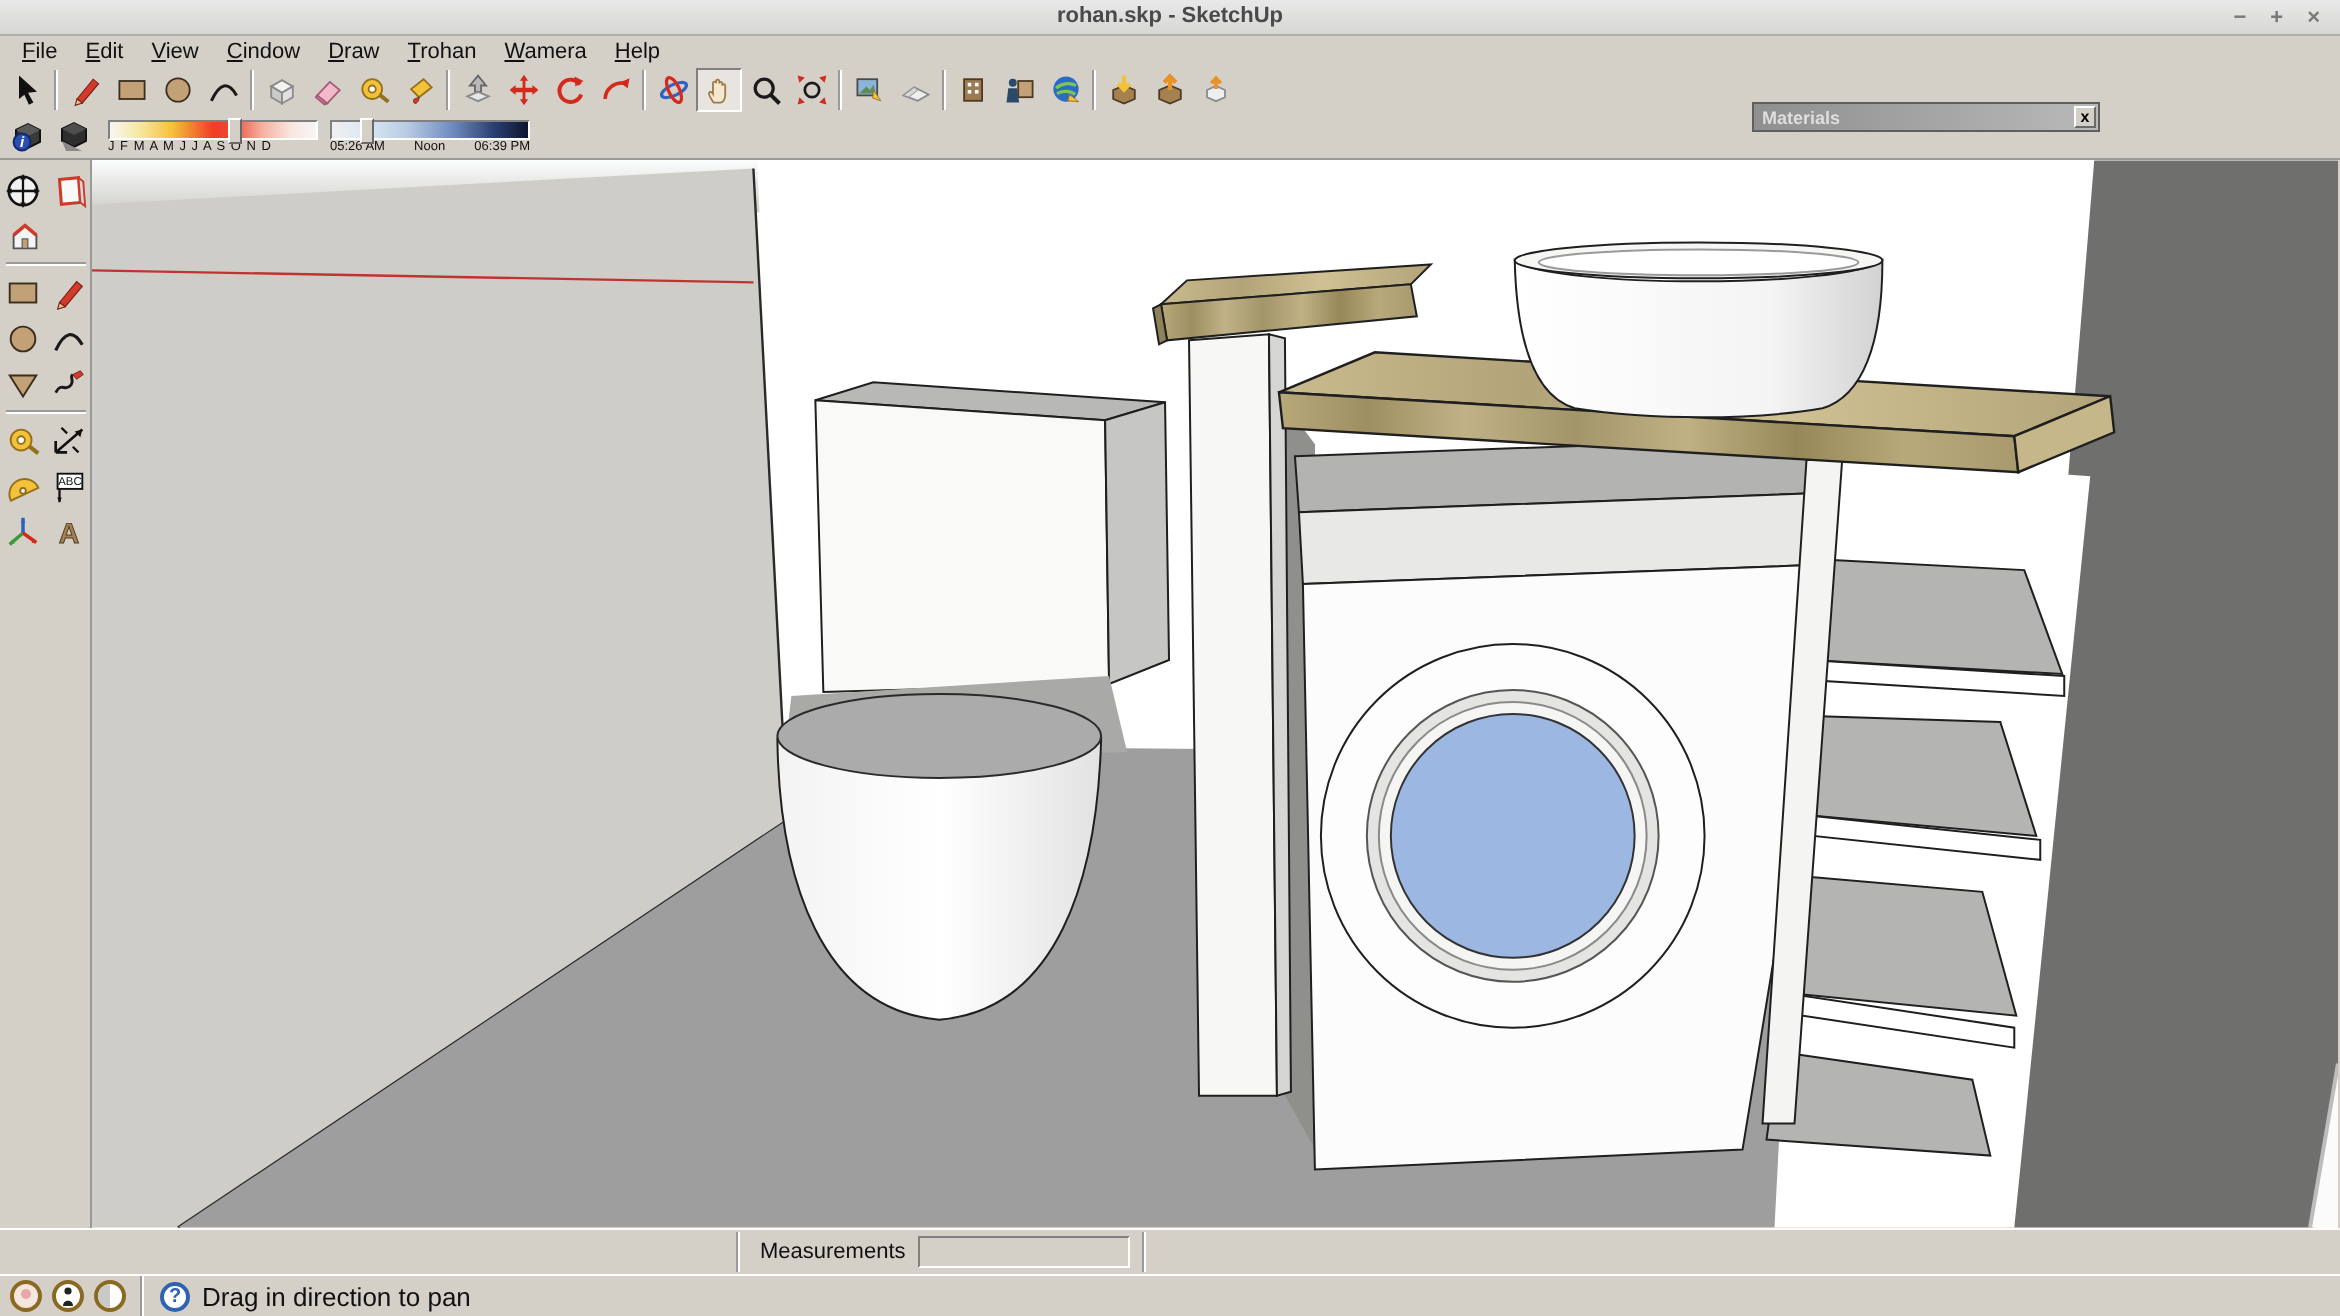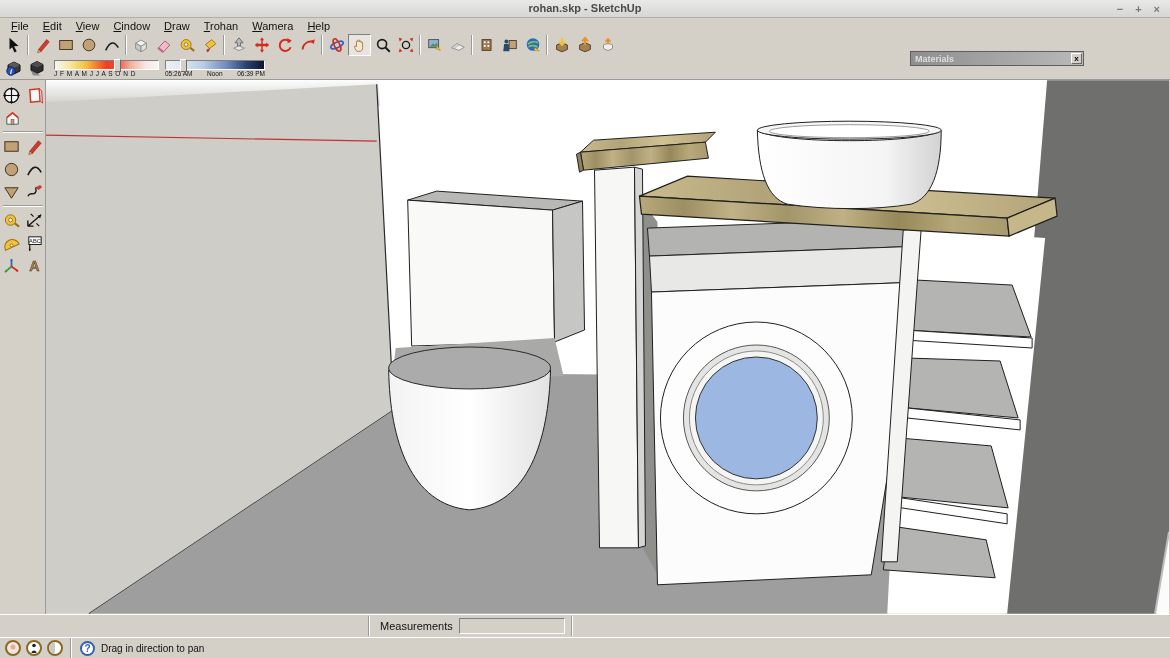--- a/index.html
+++ b/index.html
@@ -30,21 +30,21 @@
   .slider { position:relative; margin-left:6px; }
   .slider .track { height:10px; border:1px solid; border-color:#808080 #fff #fff #808080; }
   .slider .labels { font-size:6.5px; color:#111; white-space:nowrap; line-height:7px; }
   .slider .thumb { position:absolute; top:-1px; width:7px; height:13px; background:#d4d0c8; border:1px solid; border-color:#fff #6a6a6a #6a6a6a #fff; }
   .month-track { width:105px; background:linear-gradient(90deg,#f6f6f4 0%,#f6e9a2 14%,#f6c13c 30%,#ef3f22 50%,#ef4430 58%,#f5b1a0 74%,#f9e6e2 88%,#f6f6f4 100%); }
   .time-track  { width:100px; background:linear-gradient(90deg,#efefef 0%,#dde8f3 16%,#b9cce5 38%,#6e8abc 62%,#2b4173 82%,#0d1530 100%); }
   .month-labels { letter-spacing:0.5px; }
   .time-labels { display:flex; justify-content:space-between; width:100px; }
 
   
-  .materials { position:absolute; left:910px; top:51px; width:174px; height:15px; border:1px solid #5e5e5e; background:linear-gradient(90deg,#8f8f8f,#b9b9b9); display:flex; align-items:center; }
+  .materials { position:absolute; left:876px; top:51px; width:174px; height:15px; border:1px solid #5e5e5e; background:linear-gradient(90deg,#8f8f8f,#b9b9b9); display:flex; align-items:center; }
   .materials .mtitle { flex:1; font-size:9px; font-weight:bold; color:#dedede; padding-left:4px; }
   .materials .mclose { width:11px; height:11px; margin-right:1px; background:#d4d0c8; border:1px solid; border-color:#fff #6a6a6a #6a6a6a #fff; font-size:8px; font-weight:bold; line-height:9px; text-align:center; color:#000; }
 
   
   .main { display:flex; height:534px; }
   .rail { width:46px; background:#d4d0c8; border-right:1px solid #9a9a9a; padding-top:4px; }
   .rail-row { display:flex; justify-content:center; gap:2px; margin-bottom:1px; }
   .rb { width:21px; height:22px; display:flex; align-items:center; justify-content:center; border:1px solid transparent; }
   .viewport { position:relative; width:1123px; height:534px; background:#ffffff; }
   .viewport svg { display:block; }
@@ -53,21 +53,21 @@
   .measurebar { height:23px; background:#d4d0c8; border-top:1px solid #ffffff; display:flex; align-items:center; }
   .measurebar .spacer-l { width:366px; }
   .measurebar .mlabel { font-size:11px; color:#111; margin:0 6px 0 8px; }
   .measure-input { width:106px; height:16px; background:#d4d0c8; border:1px solid; border-color:#808080 #fff #fff #808080; font-size:11px; padding:0 2px; }
 
   
   .statusbar { height:21px; background:#d4d0c8; border-top:1px solid #fff; display:flex; align-items:center; padding-left:5px; }
   .stat-ico { width:16px; height:16px; border-radius:50%; border:2px solid #8a6a22; background:#fff; margin-right:5px; position:relative; overflow:hidden; }
   .stat-ico svg { position:absolute; left:0; top:0; }
   .help-ico { width:15px; height:15px; border-radius:50%; border:2px solid #2f62b0; background:#fff; color:#2f62b0; font-weight:bold; font-size:10px; line-height:11px; text-align:center; margin:0 6px 0 6px; }
-  .status-text { font-size:10px; color:#111; }
+  .status-text { font-size:13px; color:#111; }
 </style>
 </head>
 <body>
 
 <div class="window">
 
   <div class="titlebar">
     <div class="title">rohan.skp - SketchUp</div>
     <div class="win-controls">
       <span class="win-btn">−</span>

